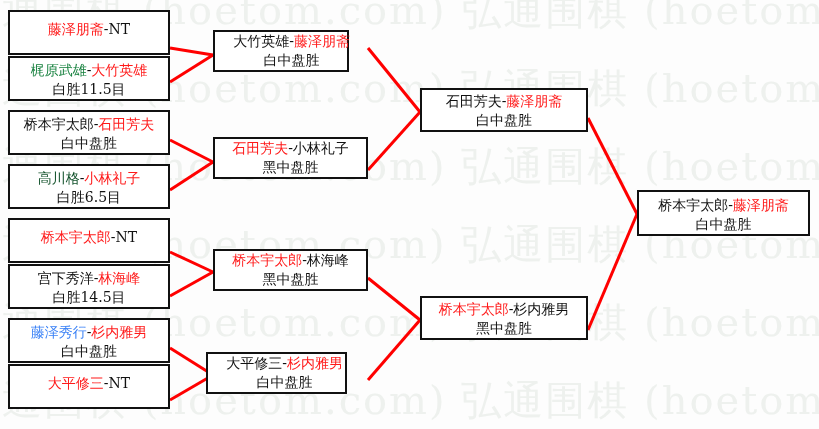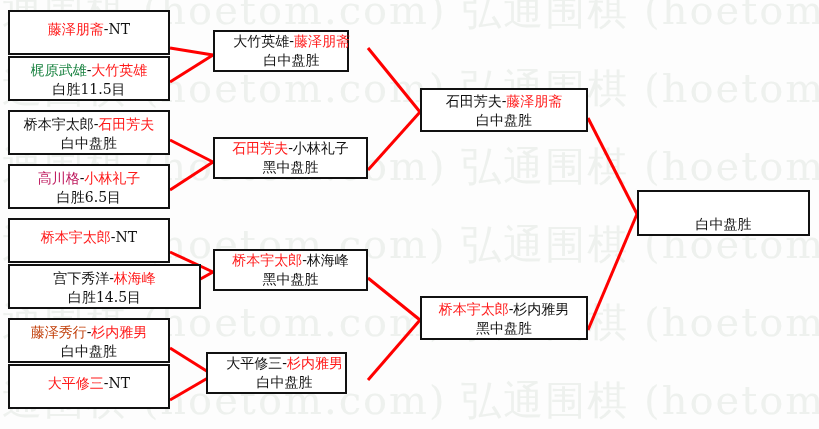--- a/index.html
+++ b/index.html
@@ -104,33 +104,33 @@
       </div>
       <div class="node" style="left: 8px; top: 56px; width: 162px; height: 45px; border-color: rgb(17, 17, 17);">
         <div class="pairing"><span class="l" style="color: #15803d;">梶原武雄</span><span class="sep">-</span><span class="w" style="color: rgb(255, 26, 26);">大竹英雄</span></div>
         <div class="result">白胜11.5目</div>
       </div>
       <div class="node" style="left: 8px; top: 110px; width: 162px; height: 45px; border-color: rgb(17, 17, 17);">
         <div class="pairing"><span class="l" style="color: rgb(17, 17, 17);">桥本宇太郎</span><span class="sep">-</span><span class="w" style="color: rgb(255, 26, 26);">石田芳夫</span></div>
         <div class="result">白中盘胜</div>
       </div>
       <div class="node" style="left: 8px; top: 164px; width: 162px; height: 45px; border-color: rgb(17, 17, 17);">
-        <div class="pairing"><span class="l" style="color: #be185d;">高川格</span><span class="sep">-</span><span class="w" style="color: rgb(255, 26, 26);">小林礼子</span></div>
+        <div class="pairing"><span class="l" style="color: #14532d;">高川格</span><span class="sep">-</span><span class="w" style="color: rgb(255, 26, 26);">小林礼子</span></div>
         <div class="result">白胜6.5目</div>
       </div>
       <div class="node" style="left: 8px; top: 218px; width: 162px; height: 45px; border-color: rgb(17, 17, 17);">
         <div class="pairing"><span class="w" style="color: rgb(255, 26, 26);">桥本宇太郎</span><span class="sep">-</span><span class="l" style="color: rgb(17, 17, 17);">NT</span></div>
         <div class="spacer"></div>
       </div>
-      <div class="node" style="left: 8px; top: 264px; width: 193px; height: 45px; border-color: rgb(17, 17, 17);">
+      <div class="node" style="left: 8px; top: 264px; width: 162px; height: 45px; border-color: rgb(17, 17, 17);">
         <div class="pairing"><span class="l" style="color: rgb(17, 17, 17);">宫下秀洋</span><span class="sep">-</span><span class="w" style="color: rgb(255, 26, 26);">林海峰</span></div>
         <div class="result">白胜14.5目</div>
       </div>
       <div class="node" style="left: 8px; top: 318px; width: 162px; height: 45px; border-color: rgb(17, 17, 17);">
-        <div class="pairing"><span class="l" style="color: #c2410c;">藤泽秀行</span><span class="sep">-</span><span class="w" style="color: rgb(255, 26, 26);">杉内雅男</span></div>
+        <div class="pairing"><span class="l" style="color: #3b82f6;">藤泽秀行</span><span class="sep">-</span><span class="w" style="color: rgb(255, 26, 26);">杉内雅男</span></div>
         <div class="result">白中盘胜</div>
       </div>
       <div class="node" style="left: 8px; top: 364px; width: 162px; height: 45px; border-color: rgb(17, 17, 17);">
         <div class="pairing"><span class="w" style="color: rgb(255, 26, 26);">大平修三</span><span class="sep">-</span><span class="l" style="color: rgb(17, 17, 17);">NT</span></div>
         <div class="spacer"></div>
       </div>
       <div class="node" style="left: 213px; top: 30px; width: 136px; height: 42px; border-color: rgb(17, 17, 17); padding-left: 24px;">
         <div class="pairing"><span class="l" style="color: rgb(17, 17, 17);">大竹英雄</span><span class="sep">-</span><span class="w" style="color: rgb(255, 26, 26);">藤泽朋斋</span></div>
         <div class="result">白中盘胜</div>
       </div>
@@ -148,17 +148,18 @@
       </div>
       <div class="node" style="left: 420px; top: 88px; width: 168px; height: 44px; border-color: rgb(17, 17, 17);">
         <div class="pairing"><span class="l" style="color: rgb(17, 17, 17);">石田芳夫</span><span class="sep">-</span><span class="w" style="color: rgb(255, 26, 26);">藤泽朋斋</span></div>
         <div class="result">白中盘胜</div>
       </div>
       <div class="node" style="left: 420px; top: 296px; width: 168px; height: 44px; border-color: rgb(17, 17, 17);">
         <div class="pairing"><span class="w" style="color: rgb(255, 26, 26);">桥本宇太郎</span><span class="sep">-</span><span class="l" style="color: rgb(17, 17, 17);">杉内雅男</span></div>
         <div class="result">黑中盘胜</div>
       </div>
       <div class="node" style="left: 637px; top: 190px; width: 173px; height: 46px; border-color: rgb(17, 17, 17);">
+        <div class="pairing"><span class="l" style="color: rgb(17, 17, 17);">桥本宇太郎</span><span class="sep">-</span><span class="w" style="color: rgb(255, 26, 26);">藤泽朋斋</span></div>
         <div class="result">白中盘胜</div>
       </div>
     </div>
 
 </div>
 
 </body></html>

